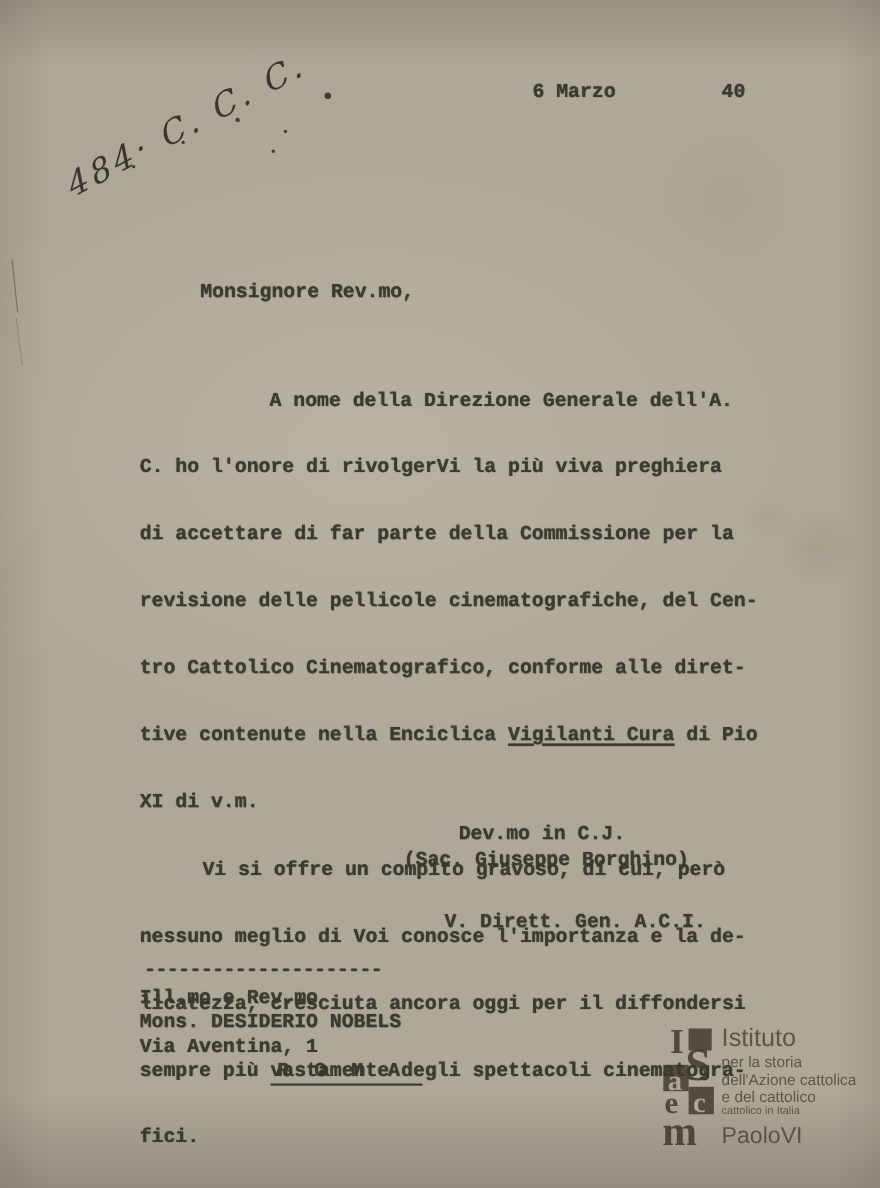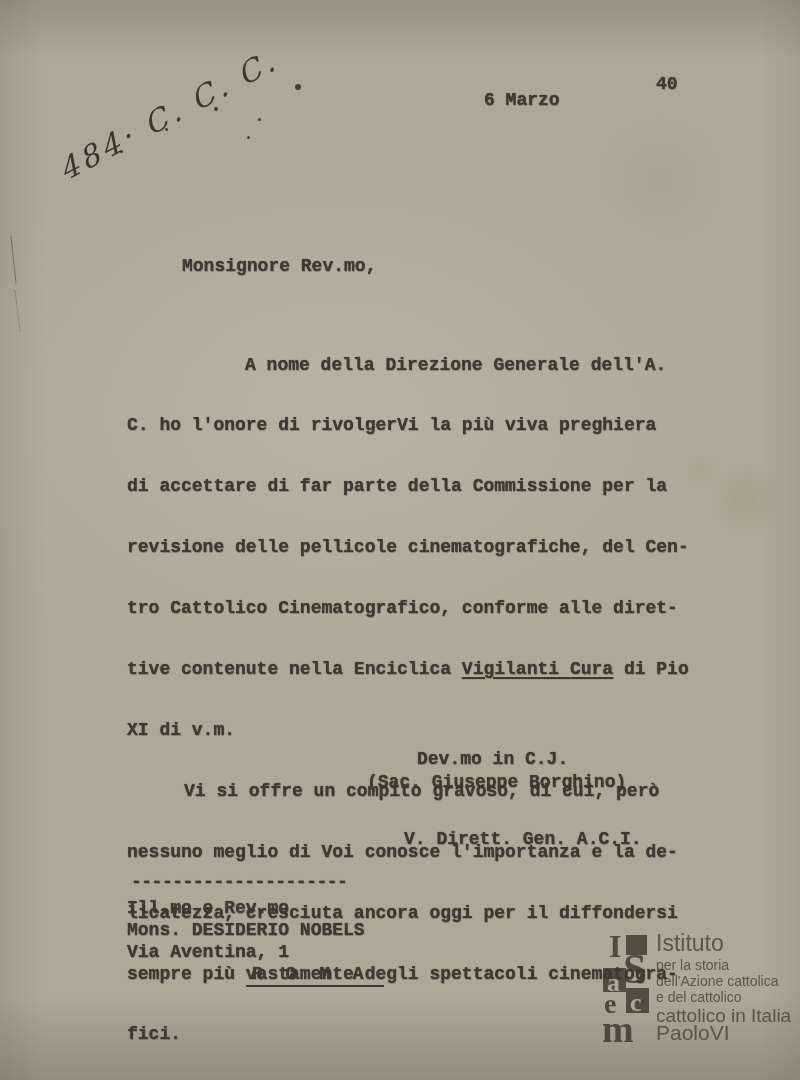--- a/index.html
+++ b/index.html
@@ -20,21 +20,21 @@
   .typed{
     position:absolute;color:#3d3a32;font-size:18px;line-height:20.3px;
     font-weight:bold;white-space:pre;
     text-shadow:0 0 1px rgba(48,44,36,0.85), 0.5px 0.5px 0 rgba(48,44,36,0.25);
   }
   .body-block{left:127px;top:314px;width:580px;}
   .ln{height:20.3px;}
   .ind{padding-left:57px;}
   .ind-lg{padding-left:118px;}
   .u{text-decoration:underline;text-underline-offset:3px;text-decoration-thickness:1.5px;}
-  .header-date{left:484px;top:74px;margin-top:16px;}
+  .header-date{left:484px;top:74px;}
   .header-page{left:656px;top:74px;}
   .salutation{left:182px;top:256px;text-align:center;}
   .sig1{left:417px;top:749px;}
   .sig2{left:367px;top:772px;}
   .role{left:404px;top:829px;}
   .sep{left:131px;top:872px;letter-spacing:-0.5px;}
   .rcpt1{left:127px;top:898px;text-align:center;}
   .rcpt2{left:127px;top:920px;}
   .rcpt3{left:127px;top:942px;}
   .city{left:246px;top:964px;letter-spacing:6px;border-bottom:2px solid #3d3a32;padding:0 14px 1px 6px;}
@@ -67,21 +67,21 @@
   .wm-a{left:8px;top:42px;font-size:26px;}
   .wm-e{left:5px;top:62px;font-size:28px;}
   .wm-bc{left:27px;top:60px;width:23px;height:25px;}
   .wm-c{left:31px;top:62px;font-size:26px;}
   .wm-m{left:3px;top:82px;font-size:38px;}
   .wm-text{position:absolute;left:57px;font-family:"Liberation Sans",sans-serif;color:rgba(72,65,54,0.80);white-space:nowrap;}
   .wm-t1{top:2px;font-size:23px;}
   .wm-t2{top:29px;font-size:14px;}
   .wm-t3{top:45px;font-size:14px;}
   .wm-t4{top:61px;font-size:14px;}
-  .wm-t5{top:77px;font-size:19px;}
+  .wm-t5{top:77px;font-size:10px;}
   .wm-t6{top:93px;font-size:21px;}
 </style>
 </head>
 <body>
 
 <div class="page">
 
   <div class="typed header-date">6 Marzo</div>
   <div class="typed header-page">40</div>
 

